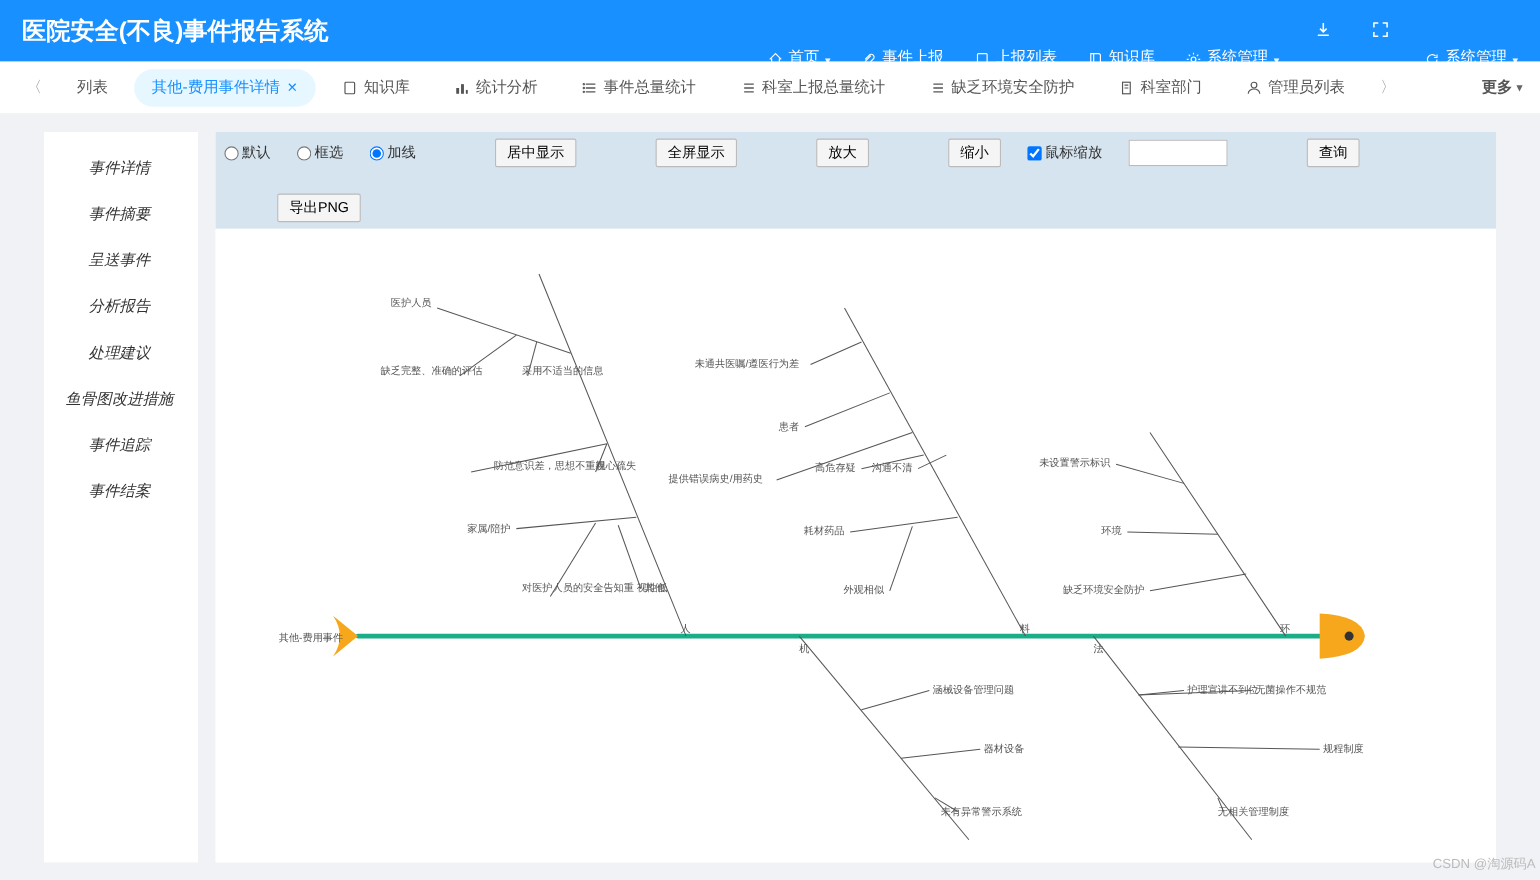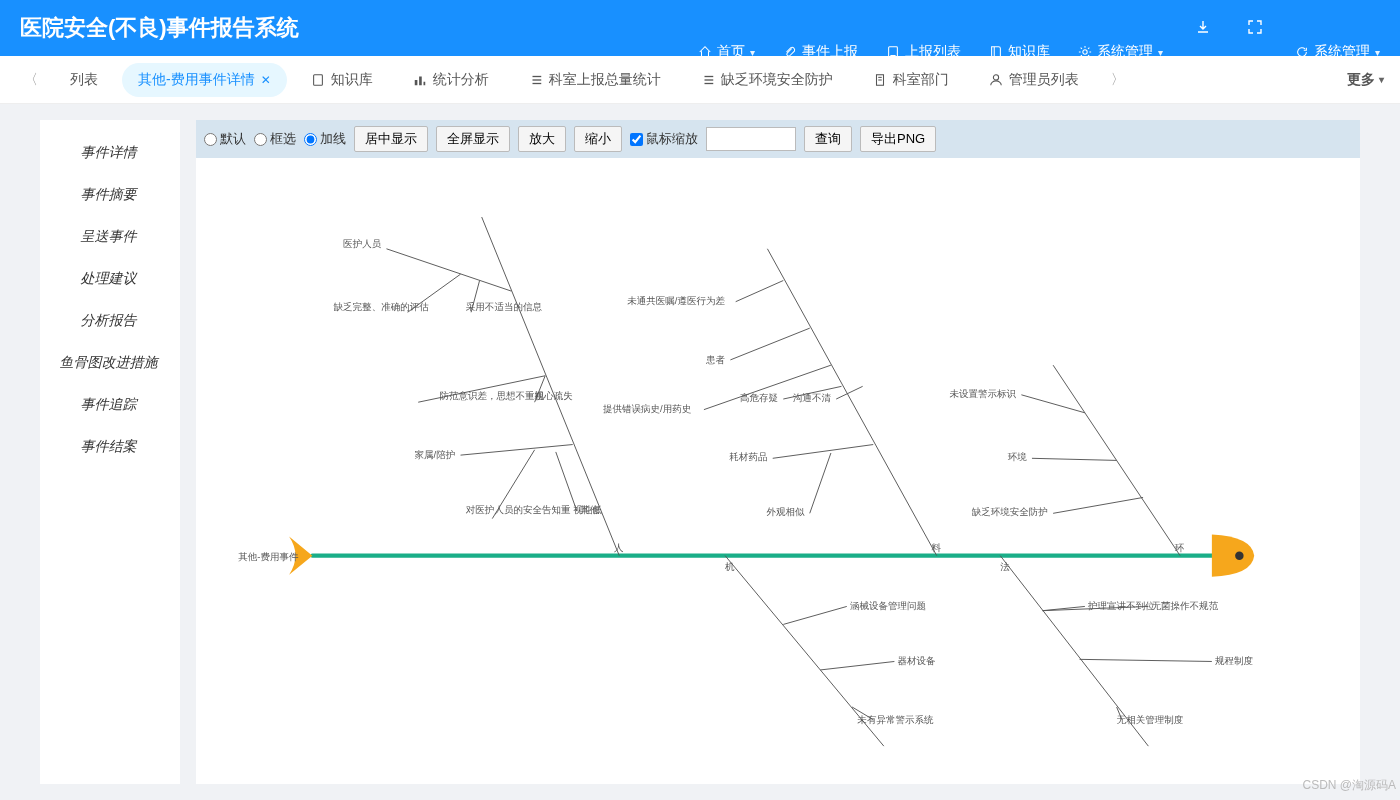--- a/index.html
+++ b/index.html
@@ -1,39 +1,39 @@
 <!DOCTYPE html>
 <html><head>
 <meta charset="utf-8">
 <style>
   * { box-sizing: border-box; margin: 0; padding: 0; }
   body { font-family: "Microsoft YaHei", Arial, sans-serif; font-size: 14px; color: #333; background: #f0f2f5; overflow: hidden; }
   .header { background: #1890ff; color: #fff; height: 56px; display: flex; align-items: center; padding: 0 20px; justify-content: space-between; }
   .brand { font-size: 22px; font-weight: 700; text-align: center; }
   .nav { display: flex; align-items: center; gap: 28px; }
-  .nav-item { display: inline-flex; align-items: center; gap: 5px; cursor: pointer; font-size: 14px; margin-top: 48px; }
+  .nav-item { display: inline-flex; align-items: flex-end; gap: 5px; cursor: pointer; font-size: 14px; margin-top: 48px; }
   .nav-item .ico { width: 14px; height: 14px; display: inline-block; }
   .caret { font-size: 10px; opacity: .9; }
   .icon-btn { cursor: pointer; padding: 4px; }
   .tabs-bar { background: #fff; height: 48px; display: flex; align-items: center; padding: 0 16px; gap: 8px; border-bottom: 1px solid #eee; position: relative; }
   .tab-chevron { color: #999; cursor: pointer; padding: 4px 8px; font-size: 14px; }
   .tab { display: inline-flex; align-items: center; gap: 6px; height: 34px; padding: 0 16px; border-radius: 18px; cursor: pointer; color: #555; }
   .tab.active { background: #e6f7ff; color: #1890ff; text-align: center; }
   .tab .close { color: #1890ff; cursor: pointer; font-size: 12px; }
   .tab .tico { width: 14px; height: 14px; display: inline-block; }
   .tabs-more { margin-left: auto; display: flex; align-items: center; gap: 4px; color: #555; cursor: pointer; font-weight: bold; }
   .workspace { display: flex; padding: 16px 40px; gap: 16px; height: calc(100vh - 104px); }
   .panel { background: #fff; }
   .sidemenu { width: 140px; padding: 12px 0; }
   .sidemenu .mi { padding: 12px 14px; text-align: center; cursor: pointer; border-right: 3px solid transparent; font-size: 14px; color: #333; font-style: italic; }
   .sidemenu .mi.active { color: #1890ff; border-right-color: #1890ff; }
   .content { flex: 1; display: flex; flex-direction: column; }
-  .toolbar { background: #d6e4ef; padding: 6px 8px; display: flex; align-items: center; gap: 8px; flex-wrap: wrap; }
+  .toolbar { background: #d6e4ef; padding: 6px 8px; display: flex; align-items: center; gap: 24px; flex-wrap: wrap; }
   .toolbar label { display: inline-flex; align-items: center; gap: 3px; font-size: 13px; }
-  .toolbar .btn { background: #f5f5f5; border: 1px solid #bbb; padding: 3px 10px; font-size: 13px; cursor: pointer; border-radius: 2px; }
+  .toolbar .btn { background: #f5f5f5; border: 1px solid #bbb; padding: 3px 10px; font-size: 13px; cursor: pointer; border-radius: 2px; margin-left: 48px; }
   .toolbar input[type=text] { border: 1px solid #bbb; height: 24px; width: 90px; padding: 0 4px; font-size: 13px; }
   .diagram { flex: 1; background: #fff; position: relative; overflow: hidden; }
   .watermark { position: fixed; bottom: 6px; right: 4px; color: #bbb; font-size: 12px; pointer-events: none; }
   svg text { font-size: 9px; fill: #555; }
   svg .bone { stroke: #555; stroke-width: 0.9; fill: none; }
   svg .spine { stroke: #1aae88; stroke-width: 4; stroke-linecap: round; }
 </style>
 </head>
 <body>
 
@@ -116,20 +116,31 @@
         <rect x="7" y="4" width="3" height="10"></rect>
         <rect x="12" y="10" width="2" height="4"></rect>
       </svg>
     <span>统计分析</span>
   </span>
   <span class="tab">
     <svg class="tico" viewBox="0 0 16 16" fill="none" stroke="#555" stroke-width="1.5">
         <line x1="4" y1="4" x2="14" y2="4"></line>
         <line x1="4" y1="8" x2="14" y2="8"></line>
         <line x1="4" y1="12" x2="14" y2="12"></line>
+        <circle cx="2" cy="4" r="0.5" fill="#555"></circle>
+        <circle cx="2" cy="8" r="0.5" fill="#555"></circle>
+        <circle cx="2" cy="12" r="0.5" fill="#555"></circle>
+      </svg>
+    <span>事件总量统计</span>
+  </span>
+  <span class="tab">
+    <svg class="tico" viewBox="0 0 16 16" fill="none" stroke="#555" stroke-width="1.5">
+        <line x1="4" y1="4" x2="14" y2="4"></line>
+        <line x1="4" y1="8" x2="14" y2="8"></line>
+        <line x1="4" y1="12" x2="14" y2="12"></line>
       </svg>
     <span>科室上报总量统计</span>
   </span>
   <span class="tab">
     <svg class="tico" viewBox="0 0 16 16" fill="none" stroke="#555" stroke-width="1.5">
         <line x1="4" y1="4" x2="14" y2="4"></line>
         <line x1="4" y1="8" x2="14" y2="8"></line>
         <line x1="4" y1="12" x2="14" y2="12"></line>
       </svg>
     <span>缺乏环境安全防护</span>
@@ -154,22 +165,22 @@
     <span>更多</span>
     <span class="caret">▾</span>
   </span>
 </div>
 
 <div class="workspace">
   <div class="panel sidemenu">
     <div class="mi">事件详情</div>
     <div class="mi">事件摘要</div>
     <div class="mi">呈送事件</div>
+    <div class="mi">分析报告</div>
     <div class="mi">处理建议</div>
-    <div class="mi">分析报告</div>
     <div class="mi">鱼骨图改进措施</div>
     <div class="mi">事件追踪</div>
     <div class="mi">事件结案</div>
   </div>
 
   <div class="panel content">
     <div class="toolbar">
       <label>
           <input type="radio" name="mode" style="">
           <span>默认</span>

